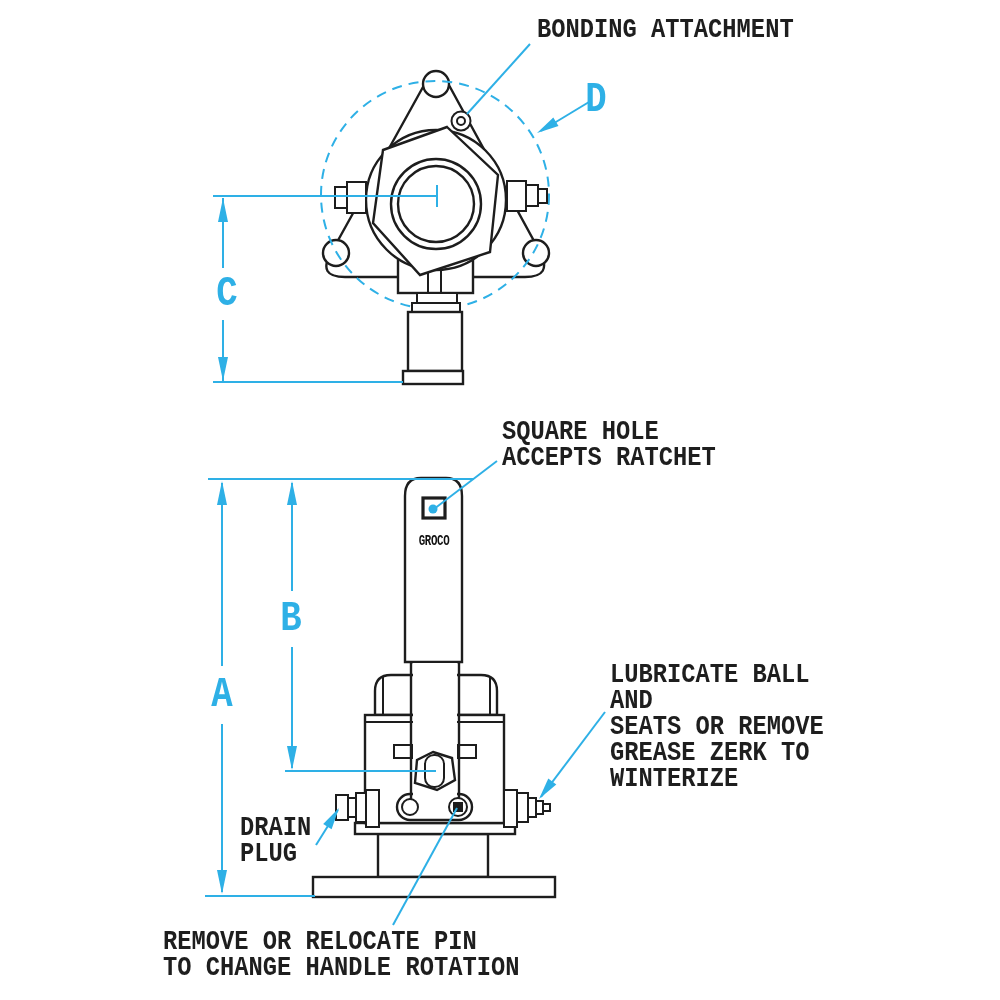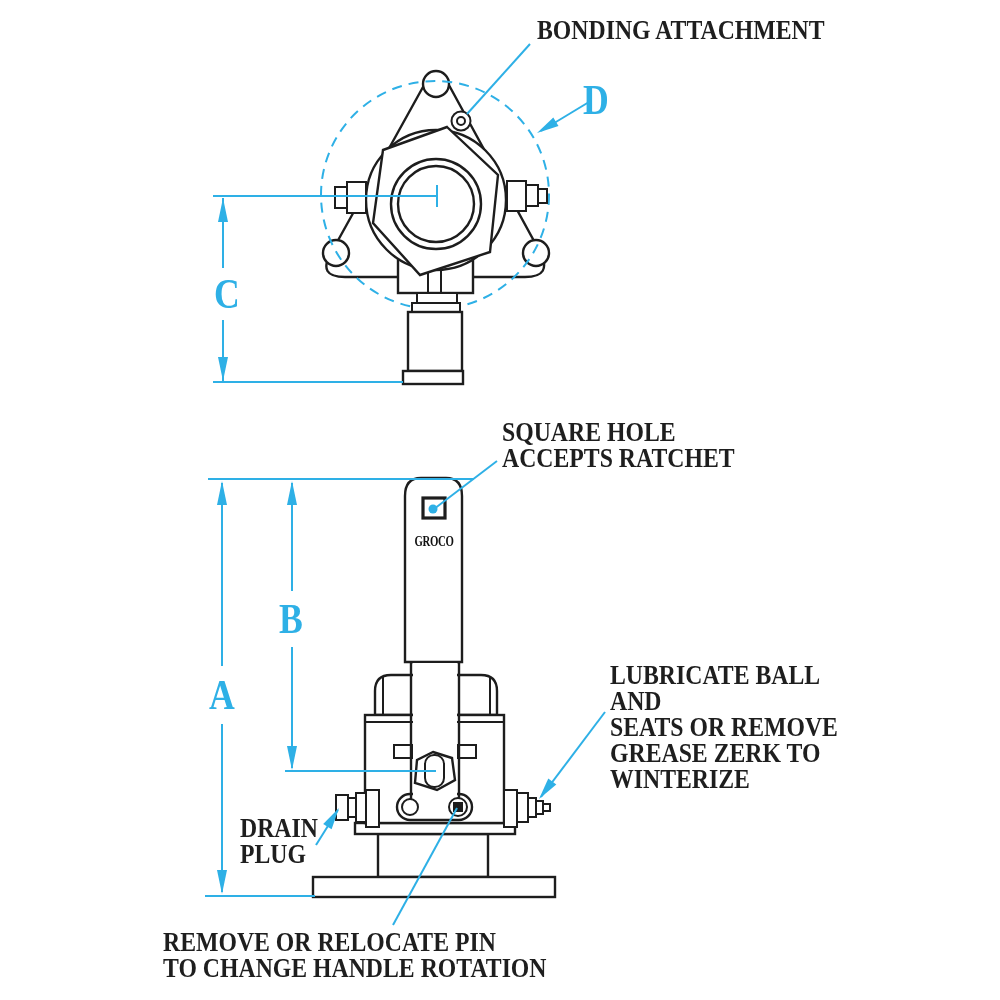--- a/index.html
+++ b/index.html
@@ -1,17 +1,17 @@
 <!DOCTYPE html>
 <html><head>
 <meta charset="utf-8">
 <style>
   html,body{margin:0;padding:0;background:#fff;}
   .canvas{position:relative;width:874px;height:1000px;background:#fff;overflow:hidden;
-          font-family:Liberation Serif, serif;}
+          font-family:Liberation Mono, monospace;}
   .canvas svg{position:absolute;left:0;top:0;}
   
   .bk{stroke:#1d1d1d;stroke-width:2.4;fill:none;stroke-linecap:butt;stroke-linejoin:miter;}
   .wf{fill:#ffffff;}
   .thin{stroke-width:2;}
   .thick{stroke-width:3.2;}
   
   .cy{stroke:#2eb0e6;stroke-width:2;fill:none;}
   .cyf{fill:#2eb0e6;stroke:none;}
   

